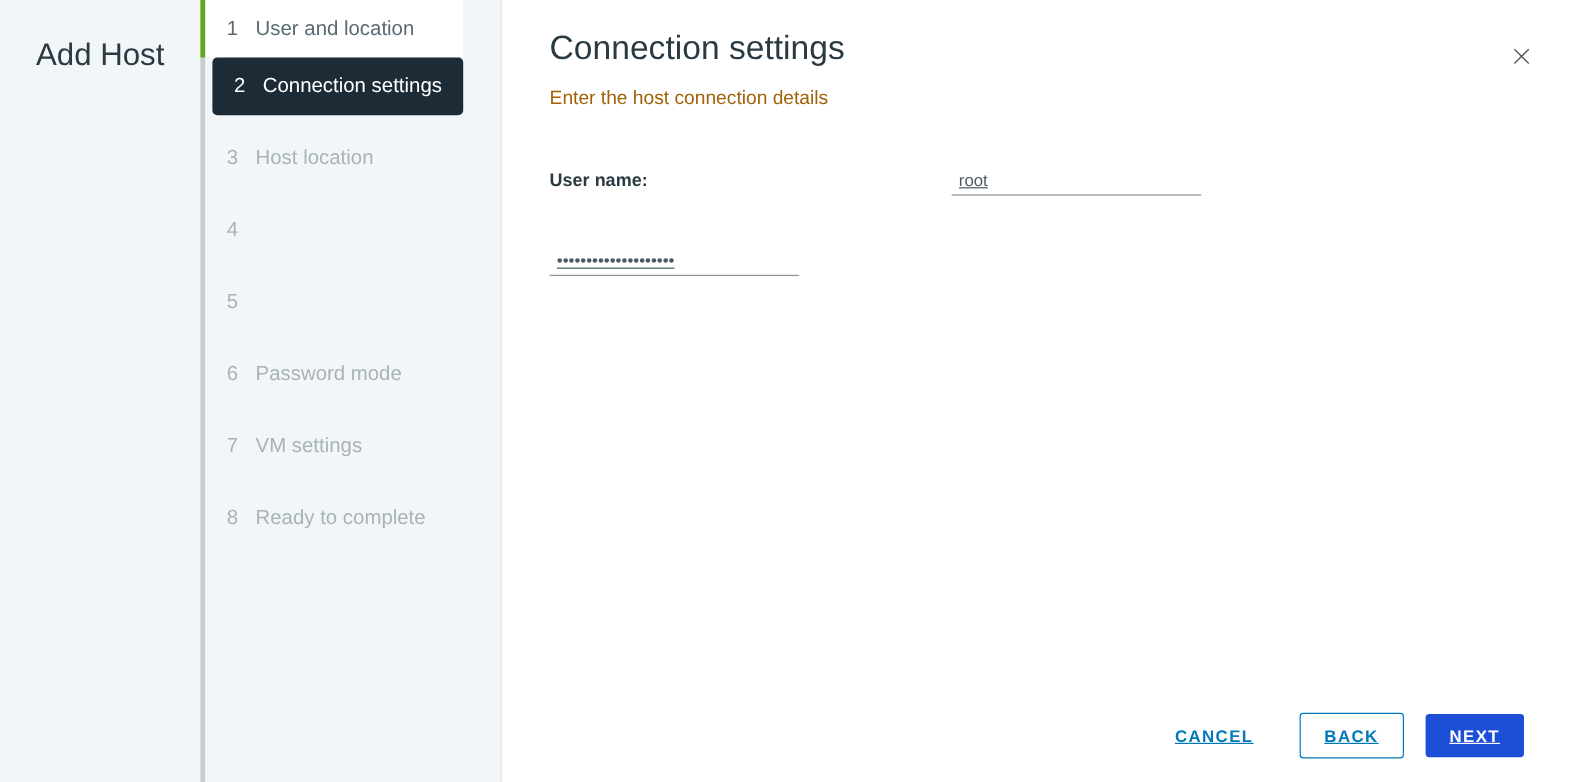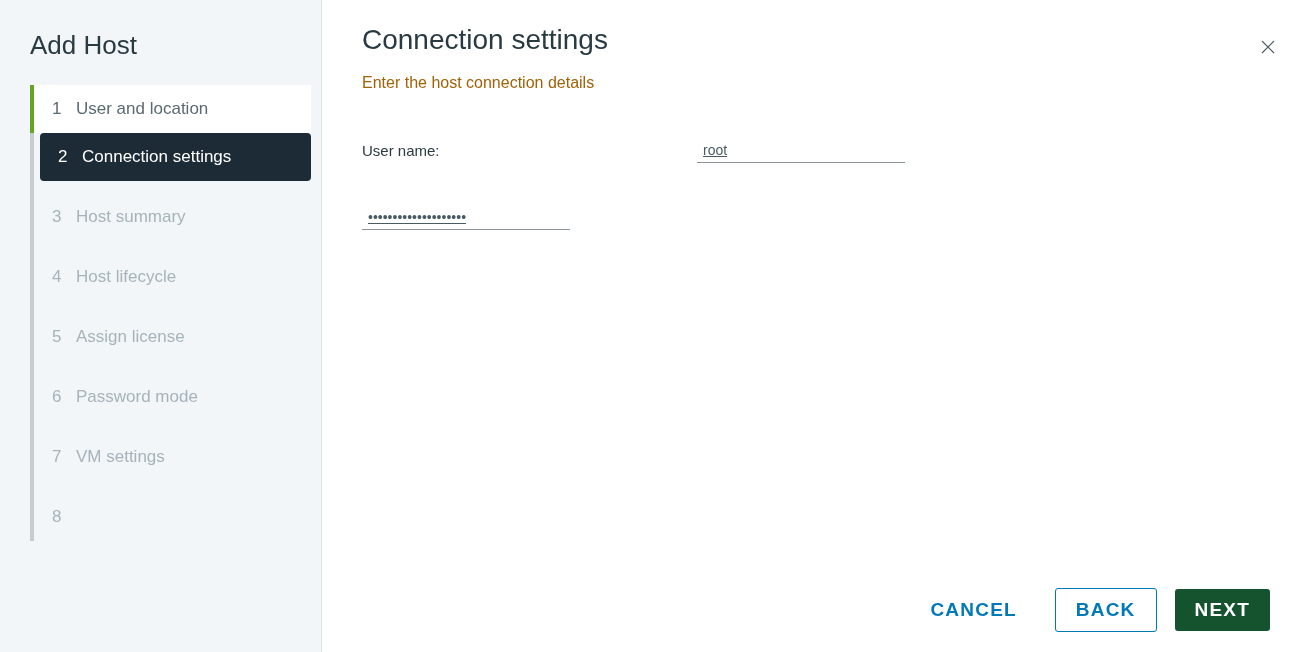--- a/index.html
+++ b/index.html
@@ -10,26 +10,26 @@
     body {
       font-family: -apple-system, BlinkMacSystemFont, "Segoe UI", "Helvetica Neue", Arial, sans-serif;
       background: #ffffff;
       color: #2c3e50;
       width: 1310px;
       height: 652px;
       overflow: hidden;
       display: flex;
     }
     .sidebar {
-      width: 322px;
+      width: 418px;
       background: #f3f6f8;
       border-right: 1px solid #e0e5e9;
       padding: 0;
       display: flex;
-      flex-direction: column;
+      flex-direction: row;
     }
     .wizard-title {
       font-size: 26px;
       font-weight: 400;
       color: #2a3a42;
       padding: 30px 0 24px 30px;
     }
     .steps {
       list-style: none;
       margin-left: 30px;
@@ -124,21 +124,21 @@
       flex: 1;
     }
     .form-row {
       display: flex;
       align-items: center;
       margin-bottom: 42px;
     }
     .form-label {
       width: 335px;
       font-size: 15px;
-      font-weight: 400;
+      font-weight: 700;
       color: #2a3a42;
     }
     .form-input {
       width: 208px;
       border: none;
       border-bottom: 1px solid #8a969c;
       font-size: 14px;
       padding: 4px 6px;
       color: #4a5a62;
       background: transparent;
@@ -146,80 +146,80 @@
       text-decoration: underline;
     }
     .footer {
       display: flex;
       justify-content: flex-end;
       align-items: center;
       gap: 18px;
       padding-top: 12px;
     }
     .btn {
-      font-size: 19px;
+      font-size: 14px;
       font-weight: 600;
       letter-spacing: 1.2px;
       padding: 10px 20px;
       border-radius: 3px;
       cursor: pointer;
       text-transform: uppercase;
       border: none;
       background: none;
+      text-decoration: underline;
     }
     .btn-link {
       color: #0079b8;
     }
     .btn-outline {
       border: 1px solid #0079b8;
       color: #0079b8;
       background: #ffffff;
       text-align: right;
     }
     .btn-primary {
-      background: #14532d;
+      background: #1d4ed8;
       color: #ffffff;
     }
   </style>
 </head>
 <body>
 
 <aside class="sidebar">
   <h1 class="wizard-title">Add Host</h1>
   <ul class="steps">
     <li class="step completed">
       <span class="step-number">1</span>
       <span class="step-label">User and location</span>
     </li>
     <li class="step active">
       <span class="step-number">2</span>
       <span class="step-label">Connection settings</span>
     </li>
     <li class="step upcoming">
       <span class="step-number">3</span>
-      <span class="step-label">Host summary</span>
+      <span class="step-label">Host location</span>
     </li>
     <li class="step upcoming">
       <span class="step-number">4</span>
-      <span class="step-label">Host lifecycle</span>
     </li>
     <li class="step upcoming">
       <span class="step-number">5</span>
-      <span class="step-label">Assign license</span>
     </li>
     <li class="step upcoming">
       <span class="step-number">6</span>
       <span class="step-label">Password mode</span>
     </li>
     <li class="step upcoming">
       <span class="step-number">7</span>
       <span class="step-label">VM settings</span>
     </li>
     <li class="step upcoming">
       <span class="step-number">8</span>
+      <span class="step-label">Ready to complete</span>
     </li>
   </ul>
 </aside>
 
 <main class="main">
   <button class="close-button">
     <span>
       <svg viewBox="0 0 24 24" fill="none">
         <line x1="4" y1="4" x2="20" y2="20"></line>
         <line x1="20" y1="4" x2="4" y2="20"></line>

